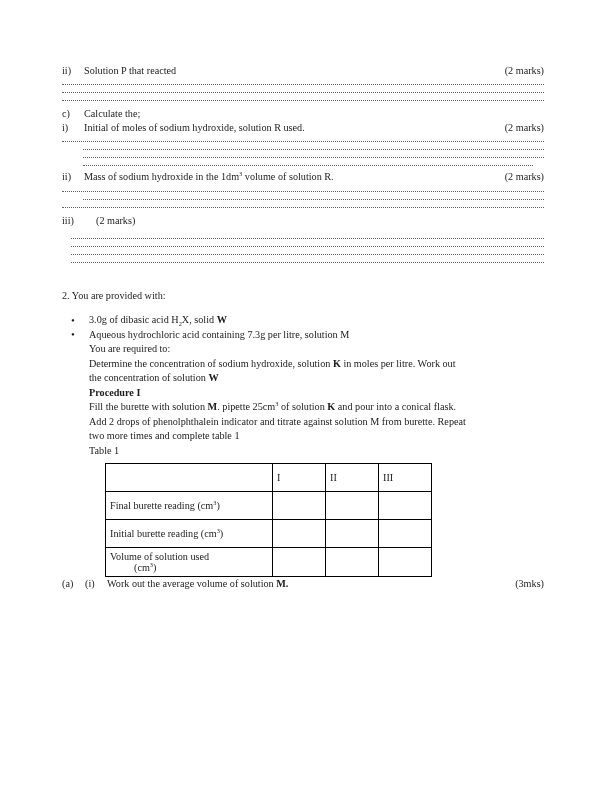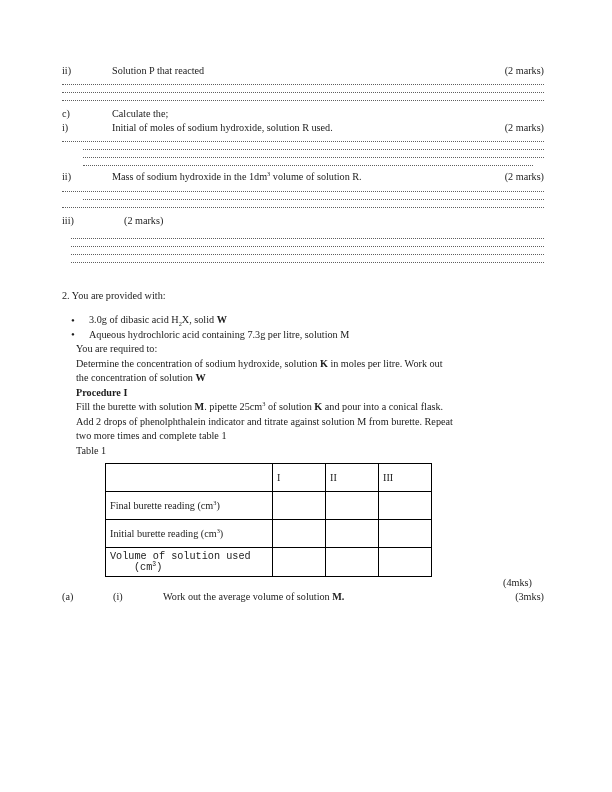--- a/index.html
+++ b/index.html
@@ -25,21 +25,20 @@
     top: 64px;
     width: 482px;
   }
 
   
   .q-line {
     display: flex;
     align-items: flex-end;
     line-height: 1.32;
     white-space: nowrap;
-    gap: 28px;
   }
   .q-label {
     flex: 0 0 auto;
     width: 22px;
   }
   .q-label.wide { width: 26px; }
   .q-text {
     flex: 1 1 auto;
   }
   .q-marks {
@@ -87,21 +86,21 @@
     white-space: nowrap;
   }
   .bullets li::before {
     content: "\2022";
     position: absolute;
     left: 9px;
     top: -0.5px;
     font-size: 11px;
   }
   .sub-block {
-    margin-left: 14px;
+    margin-left: 27px;
     line-height: 1.42;
   }
 
   
   .table-wrap {
     margin-left: 43px;
     margin-top: 5px;
   }
   table.burette {
     border-collapse: collapse;
@@ -113,21 +112,21 @@
     padding: 3px 4px;
     vertical-align: middle;
     height: 21px;
   }
   td.col-label { width: 158px; padding-left: 7px; }
   td.col-data  { width: 44px; }
   td.corner-blank {
     border: none;
     background: transparent;
   }
-  td.tall { height: 36px; font-family: Liberation Mono, monospace; }
+  td.tall { height: 36px; }
   .cm-indent { display: block; padding-left: 24px; }
   .tail-marks {
     position: relative;
     height: 13px;
   }
   .tail-marks span {
     position: absolute;
     left: 441px;
     top: 0;
   }
@@ -256,23 +255,20 @@
           <tr>
             <td class="col-label tall"><span>Volume of solution used</span><span class="cm-indent"><span>(cm</span><sup>3</sup><span>)</span></span></td>
             <td class="col-data tall"></td>
             <td class="col-data tall"></td>
             <td class="col-data tall"></td>
           </tr>
         </tbody>
       </table>
     </div>
 
-    <div class="tail-marks">
-      <span>(4mks)</span>
-    </div>
 
     <div class="q-line">
       <span class="q-label" style="width:23px;">(a)</span>
       <span class="q-label" style="width:22px;">(i)</span>
       <span class="q-text"><span>Work out the average volume of solution </span><b>M.</b></span>
       <span class="q-marks">(3mks)</span>
     </div>
 
   </div>
 </div>

